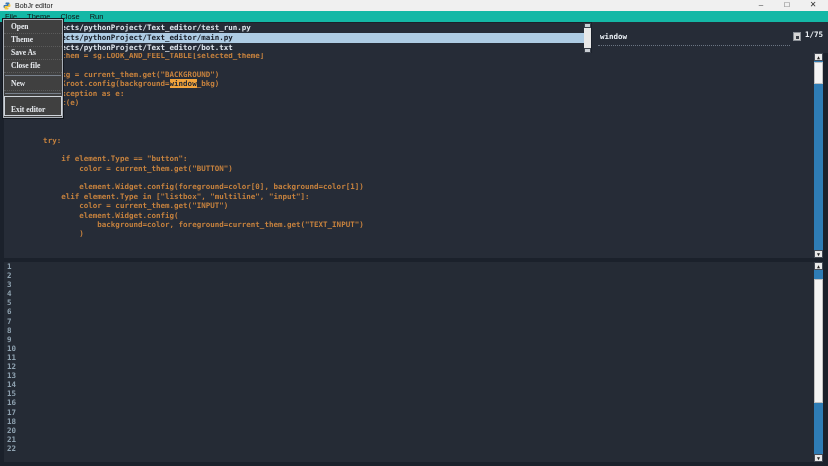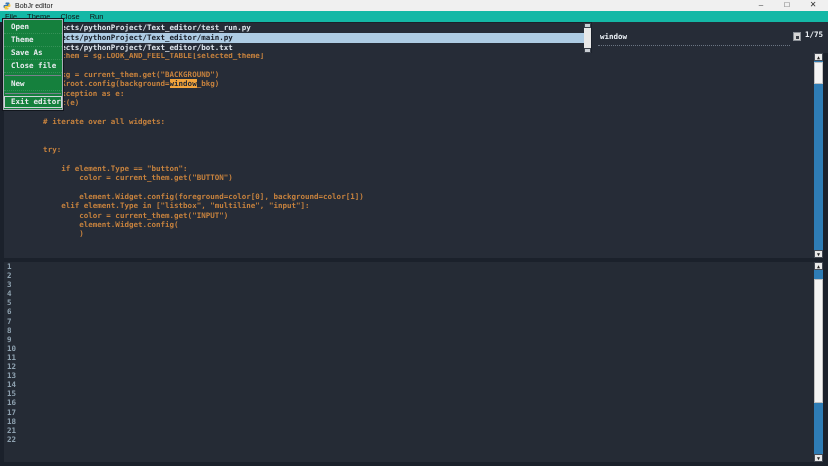--- a/index.html
+++ b/index.html
@@ -37,25 +37,25 @@
   .code-line .hl{background:#f2a43c;color:#232934;}
   
   .vscroll{position:absolute;width:9px;background:#2e7cb5;}
   .vs-arrow{position:absolute;left:0;width:9px;height:8px;background:#e9e9e9;border:1px solid #454b55;
             box-sizing:border-box;font-size:5px;line-height:6px;text-align:center;color:#222;}
   .vs-thumb{position:absolute;left:0;width:9px;background:#f4f4f4;border:1px solid #c2c2c2;box-sizing:border-box;}
   
   .editpanel{position:absolute;left:4px;top:262px;width:810px;height:200px;background:#252b35;overflow:hidden;}
   .linenum{height:9.1px;line-height:9.1px;font-size:7.5px;font-weight:bold;color:#8fa2b0;padding-left:3px;white-space:pre;}
   
-  .dropdown{position:absolute;left:3px;top:19px;width:58px;background:#15803d;
-            border:1px solid #a9afb7;box-shadow:0 0 0 1px #12161d;z-index:50;padding:1px 0;}
+  .dropdown{position:absolute;left:3px;top:19px;width:58px;background:#404040;
+            border:1px solid #a9afb7;box-shadow:0 0 0 1px #12161d;z-index:50;padding:1px 0;font-family:Liberation Serif, serif;}
   .dd-item{height:10px;line-height:10px;font-size:7.5px;font-weight:bold;color:#e8ebef;
            padding:1px 2px 1px 7px;border-bottom:1px dotted rgba(255,255,255,0.14);white-space:pre;}
-  .dd-item.active{border:1px solid #cfd4da;padding:0 1px 0 6px;}
+  .dd-item.active{border:1px solid #cfd4da;padding:8px 1px 0 6px;}
   .dd-divider{height:0;border-top:1px solid #79818c;margin:2px 1px;}
 </style>
 </head>
 <body>
 
 <div id="app">
 
   <div class="titlebar">
     <svg class="app-icon" viewBox="0 0 16 16">
       <path d="M8 1c-3 0-3 1.2-3 2v2h3v1H3c-1 0-2 .5-2 3s1 3 2 3h2v-2c0-1.2 1-2 2-2h4c1 0 2-.8 2-2V3c0-.8 0-2-3-2z" fill="#3a78b5"></path>
@@ -94,32 +94,32 @@
 
   <div class="codepanel">
     <div class="codepre" id="codepre">
         <div class="code-line"><span>    current_them = sg.LOOK_AND_FEEL_TABLE[selected_theme]</span></div>
         <div class="code-line">&nbsp;</div>
         <div class="code-line"><span>    </span><span class="hl">window</span><span>_bkg = current_them.get("BACKGROUND")</span></div>
         <div class="code-line"><span>    </span><span class="hl">window</span><span>.TKroot.config(background=</span><span class="hl">window</span><span>_bkg)</span></div>
         <div class="code-line"><span>    except Exception as e:</span></div>
         <div class="code-line"><span>        print(e)</span></div>
         <div class="code-line">&nbsp;</div>
-        <div class="code-line"><span>        # iterate over all widgets:</span></div>
         <div class="code-line">&nbsp;</div>
         <div class="code-line">&nbsp;</div>
         <div class="code-line"><span>        try:</span></div>
         <div class="code-line">&nbsp;</div>
         <div class="code-line"><span>            if element.Type == "button":</span></div>
         <div class="code-line"><span>                color = current_them.get("BUTTON")</span></div>
         <div class="code-line">&nbsp;</div>
         <div class="code-line"><span>                element.Widget.config(foreground=color[0], background=color[1])</span></div>
         <div class="code-line"><span>            elif element.Type in ["listbox", "multiline", "input"]:</span></div>
         <div class="code-line"><span>                color = current_them.get("INPUT")</span></div>
         <div class="code-line"><span>                element.Widget.config(</span></div>
+        <div class="code-line"><span>                    background=color, foreground=current_them.get("TEXT_INPUT")</span></div>
         <div class="code-line"><span>                )</span></div>
       </div>
   </div>
 
   <div class="vscroll" style="left:814px;top:53px;height:205px;">
     <div class="vs-arrow" style="top:0">▲</div>
     <div class="vs-thumb" style="top:9px;height:22px;"></div>
     <div class="vs-arrow" style="bottom:0">▼</div>
   </div>
 
@@ -136,20 +136,21 @@
         <div class="linenum">9</div>
         <div class="linenum">10</div>
         <div class="linenum">11</div>
         <div class="linenum">12</div>
         <div class="linenum">13</div>
         <div class="linenum">14</div>
         <div class="linenum">15</div>
         <div class="linenum">16</div>
         <div class="linenum">17</div>
         <div class="linenum">18</div>
+        <div class="linenum">20</div>
         <div class="linenum">21</div>
         <div class="linenum">22</div>
       </div>
   </div>
 
   <div class="vscroll" style="left:814px;top:262px;height:200px;">
     <div class="vs-arrow" style="top:0">▲</div>
     <div class="vs-thumb" style="top:17px;height:124px;"></div>
     <div class="vs-arrow" style="bottom:0">▼</div>
   </div>

